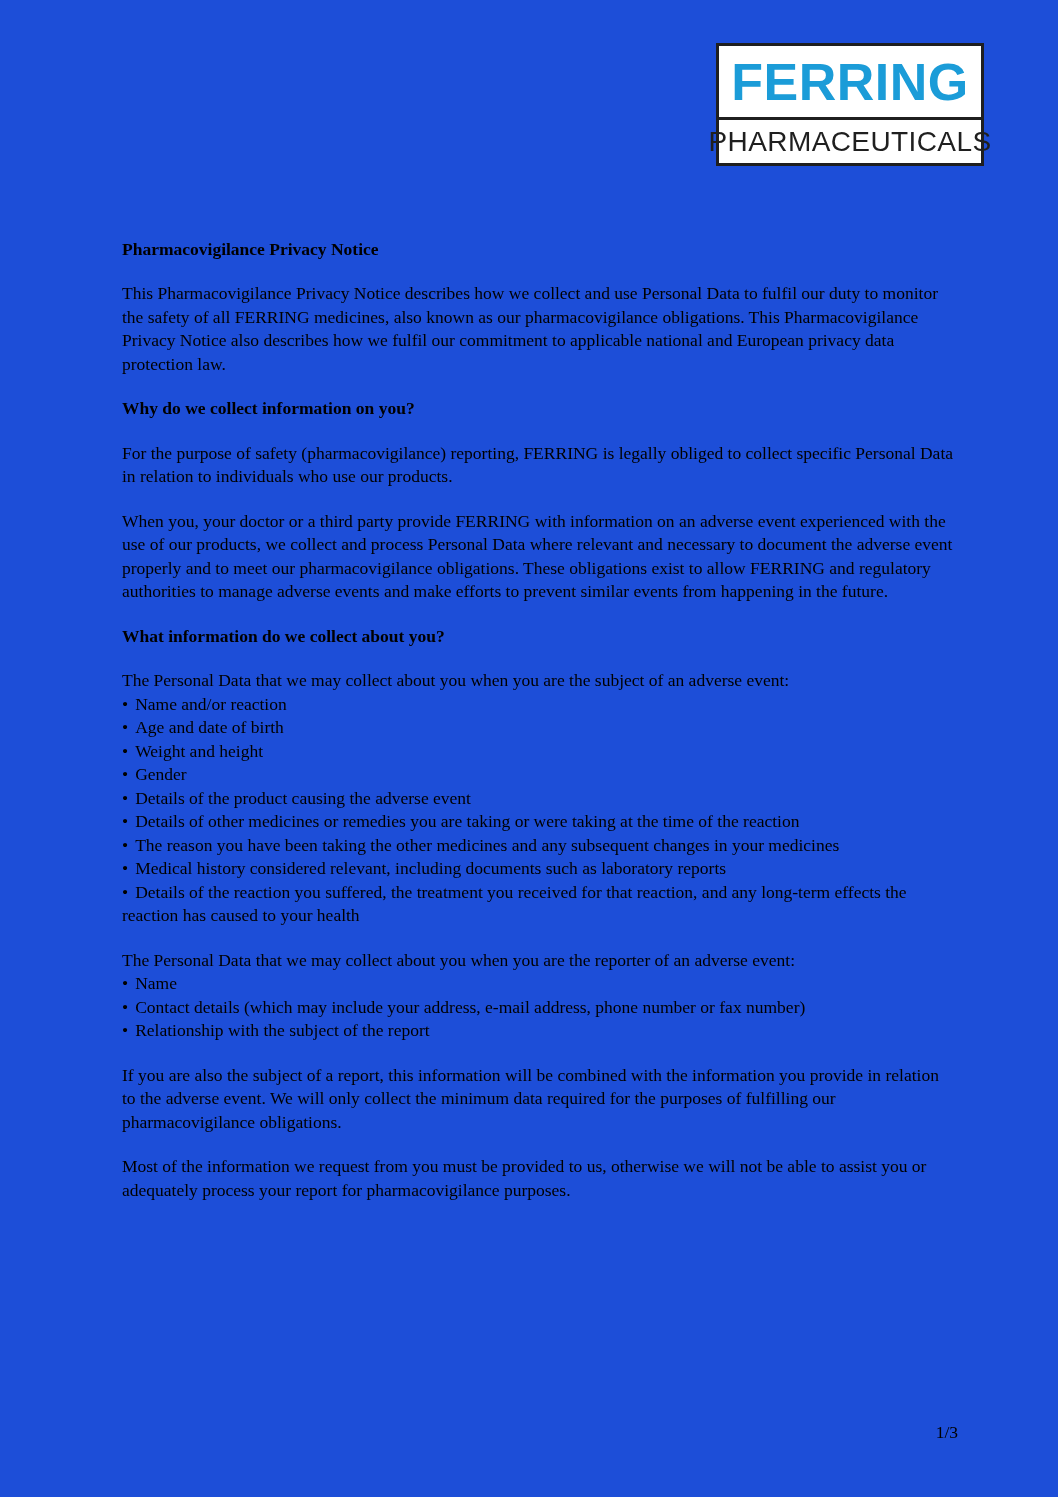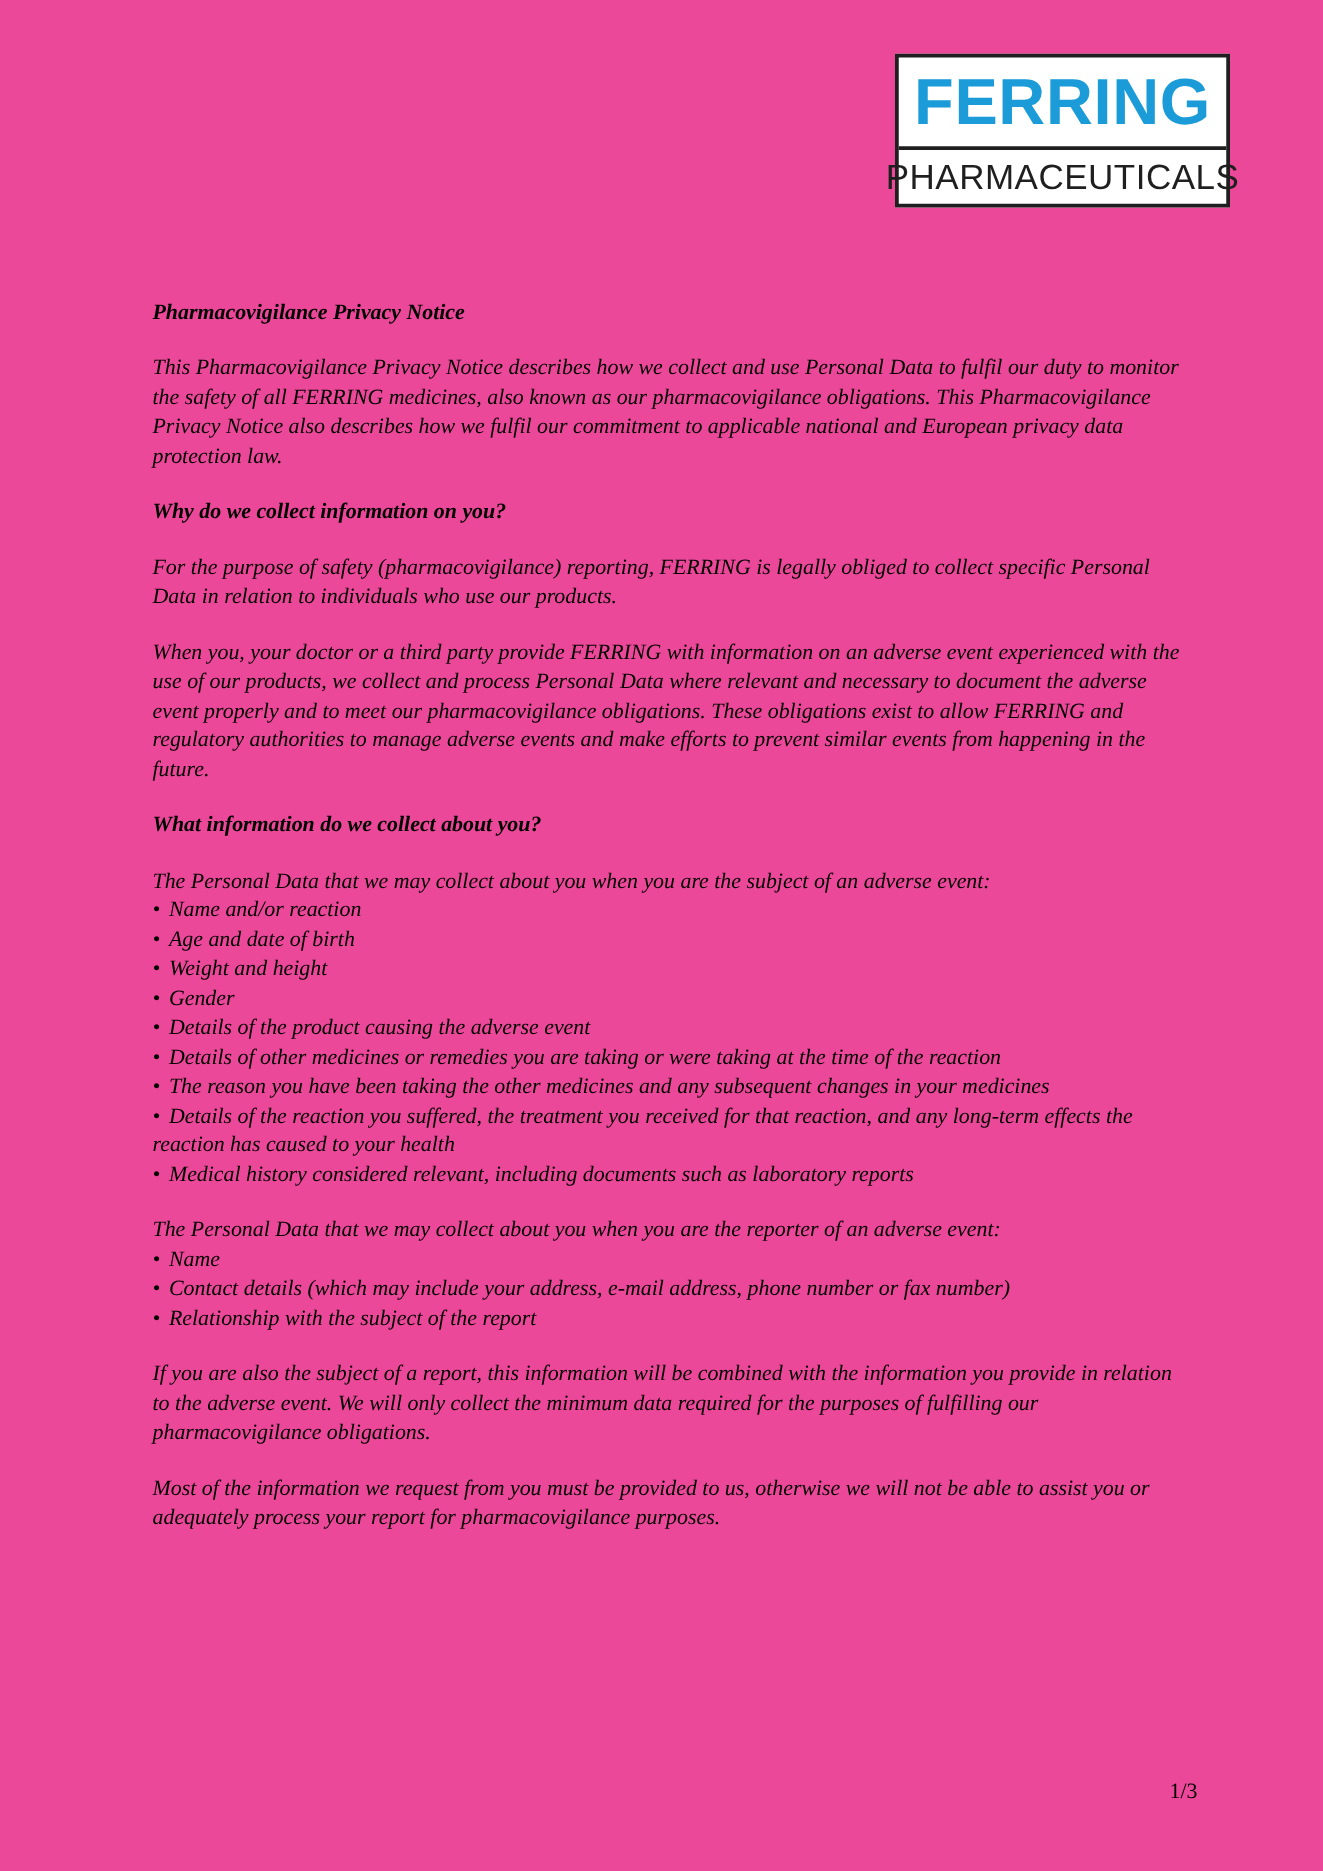--- a/index.html
+++ b/index.html
@@ -4,21 +4,21 @@
 <style>
   html, body {
     margin: 0;
     padding: 0;
     background: #ffffff;
   }
   .page {
     position: relative;
     width: 1058px;
     height: 1497px;
-    background: #ec4899;
+    background: #1d4ed8;
     overflow: hidden;
     font-family: "Liberation Serif", serif;
     color: #000000;
   }
 
   
   .logo-box {
     position: absolute;
     left: 716px;
     top: 43px;
@@ -59,21 +59,20 @@
   }
 
   
   .content {
     position: absolute;
     left: 122px;
     top: 226px;
     width: 833px;
     font-size: 17.5px;
     line-height: 23.5px;
-    font-style: italic;
   }
   .content > * + * {
     margin-top: 21px;
   }
   .content p, .content h1, .content h2 {
     margin-bottom: 0;
     margin-left: 0;
     margin-right: 0;
   }
   h1, h2 {
@@ -132,22 +131,22 @@
     <p>The Personal Data that we may collect about you when you are the subject of an adverse event:</p>
 
     <div class="bullets">
       <div class="bullet"><span class="bm">•</span><span>Name and/or reaction</span></div>
       <div class="bullet"><span class="bm">•</span><span>Age and date of birth</span></div>
       <div class="bullet"><span class="bm">•</span><span>Weight and height</span></div>
       <div class="bullet"><span class="bm">•</span><span>Gender</span></div>
       <div class="bullet"><span class="bm">•</span><span>Details of the product causing the adverse event</span></div>
       <div class="bullet"><span class="bm">•</span><span>Details of other medicines or remedies you are taking or were taking at the time of the reaction</span></div>
       <div class="bullet"><span class="bm">•</span><span>The reason you have been taking the other medicines and any subsequent changes in your medicines</span></div>
+      <div class="bullet"><span class="bm">•</span><span>Medical history considered relevant, including documents such as laboratory reports</span></div>
       <div class="bullet"><span class="bm">•</span><span>Details of the reaction you suffered, the treatment you received for that reaction, and any long-term effects the reaction has caused to your health</span></div>
-      <div class="bullet"><span class="bm">•</span><span>Medical history considered relevant, including documents such as laboratory reports</span></div>
     </div>
 
     <p>The Personal Data that we may collect about you when you are the reporter of an adverse event:</p>
 
     <div class="bullets">
       <div class="bullet"><span class="bm">•</span><span>Name</span></div>
       <div class="bullet"><span class="bm">•</span><span>Contact details (which may include your address, e-mail address, phone number or fax number)</span></div>
       <div class="bullet"><span class="bm">•</span><span>Relationship with the subject of the report</span></div>
     </div>
 

